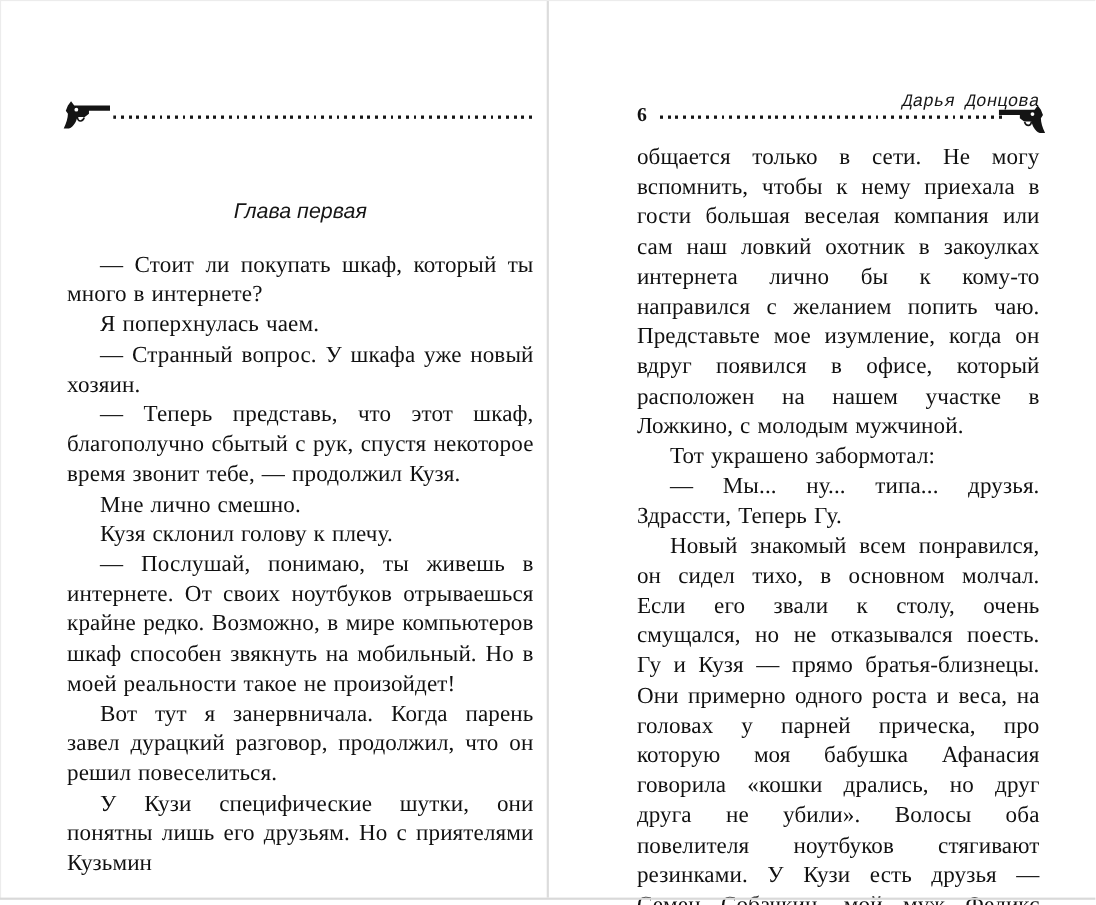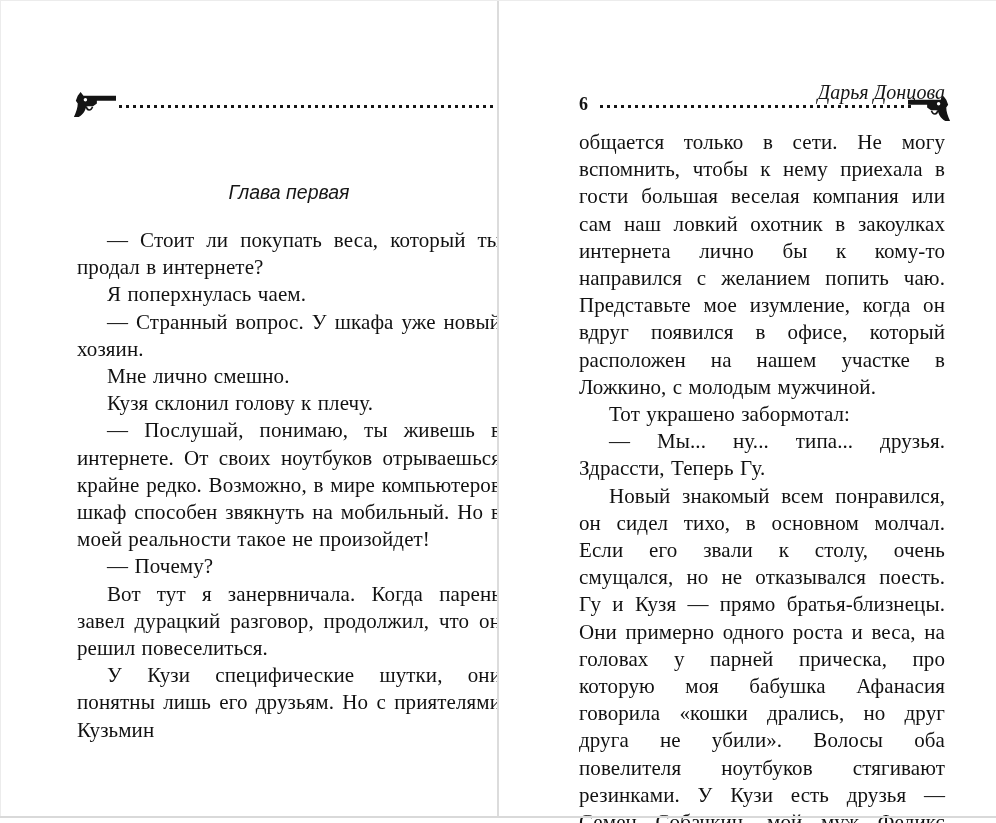--- a/index.html
+++ b/index.html
@@ -23,21 +23,21 @@
   .edge-bottom { position: absolute; top: 816px; left: 0; width: 996px; height: 2px; background: #d9d9d9; }
   .gutter      { position: absolute; top: 0; left: 497px; width: 2px; height: 816px; background: #dcdcdc; }
 
   .page {
     position: absolute;
     top: 0;
     height: 816px;
     box-sizing: border-box;
     background: #ffffff;
   }
-  .page.left  { left: 17px;    width: 554px; padding: 86px 70px 0 60px; }
+  .page.left  { left: 1px;    width: 554px; padding: 86px 70px 0 60px; }
   .page.right { left: 499px; width: 497px; padding: 86px 51px 0 80px; }
 
   .runhead {
     position: relative;
     height: 40px;
   }
   .gun {
     position: absolute;
     width: 44px;
     height: 29px;
@@ -56,23 +56,23 @@
     position: absolute;
     left: 0; top: 8px;
     font-family: "Liberation Serif", serif;
     font-weight: bold;
     font-size: 18px;
     line-height: 20px;
   }
   .author {
     position: absolute;
     right: 0; top: -3px;
-    font-family: Liberation Serif, serif;
+    font-family: Liberation Mono, monospace;
     font-style: italic;
-    font-size: 20px;
+    font-size: 16px;
     line-height: 18px;
     color: #161616;
   }
   .chapter-title {
     margin: 52px 0 21px 0;
     text-align: center;
     font-family: "Liberation Sans", sans-serif;
     font-style: italic;
     font-size: 19.5px;
     line-height: 28px;
@@ -105,27 +105,27 @@
         <path d="M6 7 L9 3 L12 7 L46 7 L46 12 L26 12 L26 15 L22 18 L15 18 C14 22 12 27 7 29 L2 29 C4.5 24 6 19 6 15 L4 12 Z" fill="#141414"></path>
         <path d="M15 18 C15.5 23 20 23 21.5 18.5" fill="none" stroke="#141414" stroke-width="1.6"></path>
         <circle cx="14" cy="11" r="1.8" fill="#ffffff"></circle>
       </svg>
       <div class="dots l"></div>
     </div>
 
     <div class="chapter-title">Глава первая</div>
 
     <div class="body-text">
-      <p>— Стоит ли покупать веса, который ты продал в интернете?</p>
+      <p>— Стоит ли покупать шкаф, который ты много в интернете?</p>
       <p>Я поперхнулась чаем.</p>
       <p>— Странный вопрос. У шкафа уже новый хозяин.</p>
+      <p>— Теперь представь, что этот шкаф, благополучно сбытый с рук, спустя некоторое время звонит тебе, — продолжил Кузя.</p>
       <p>Мне лично смешно.</p>
       <p>Кузя склонил голову к плечу.</p>
       <p>— Послушай, понимаю, ты живешь в интернете. От своих ноутбуков отрываешься крайне редко. Возможно, в мире компьютеров шкаф способен звякнуть на мобильный. Но в моей реальности такое не произойдет!</p>
-      <p>— Почему?</p>
       <p>Вот тут я занервничала. Когда парень завел дурацкий разговор, продолжил, что он решил повеселиться.</p>
       <p class="continues">У Кузи специфические шутки, они понятны лишь его друзьям. Но с приятелями Кузьмин</p>
     </div>
   </div>
 
   <div class="page right">
     <div class="runhead">
       <span class="pagenum">6</span>
       <span class="author">Дарья Донцова</span>
       <div class="dots r"></div>

